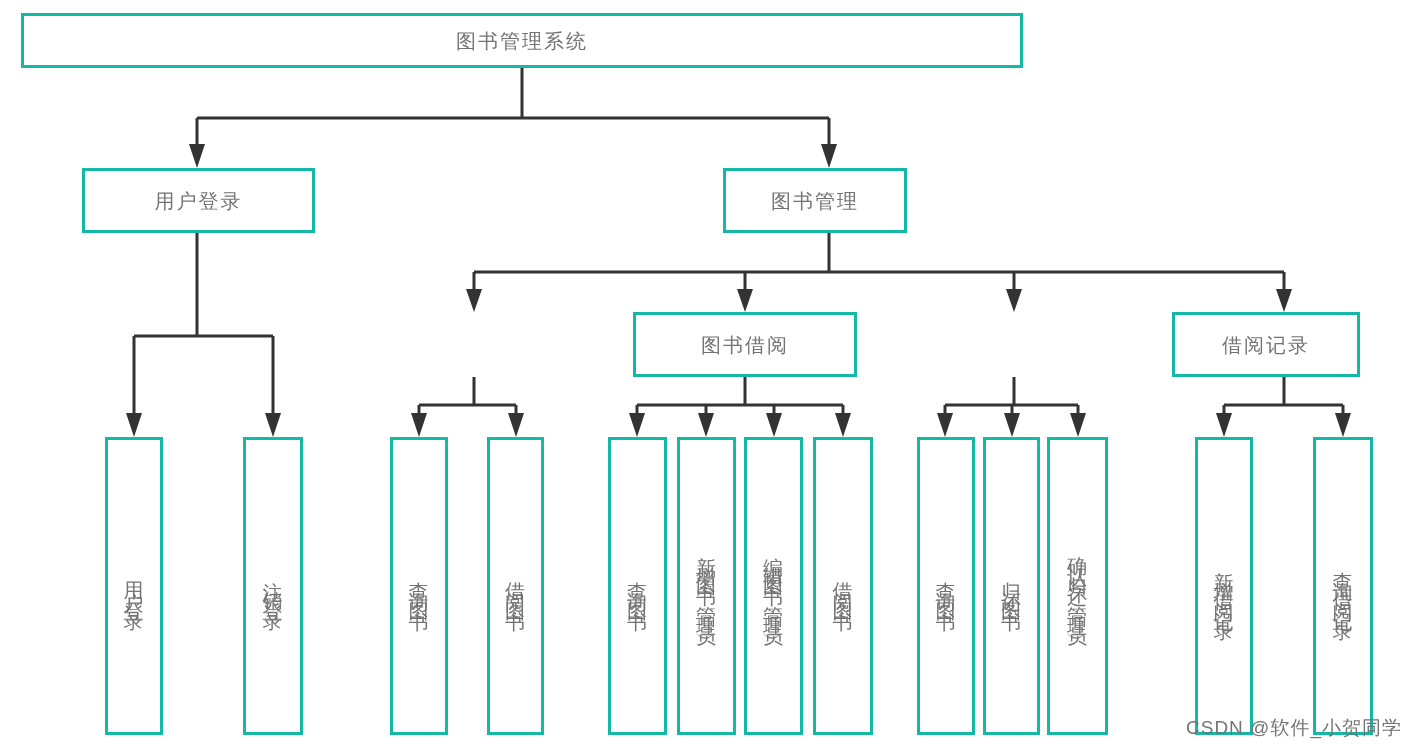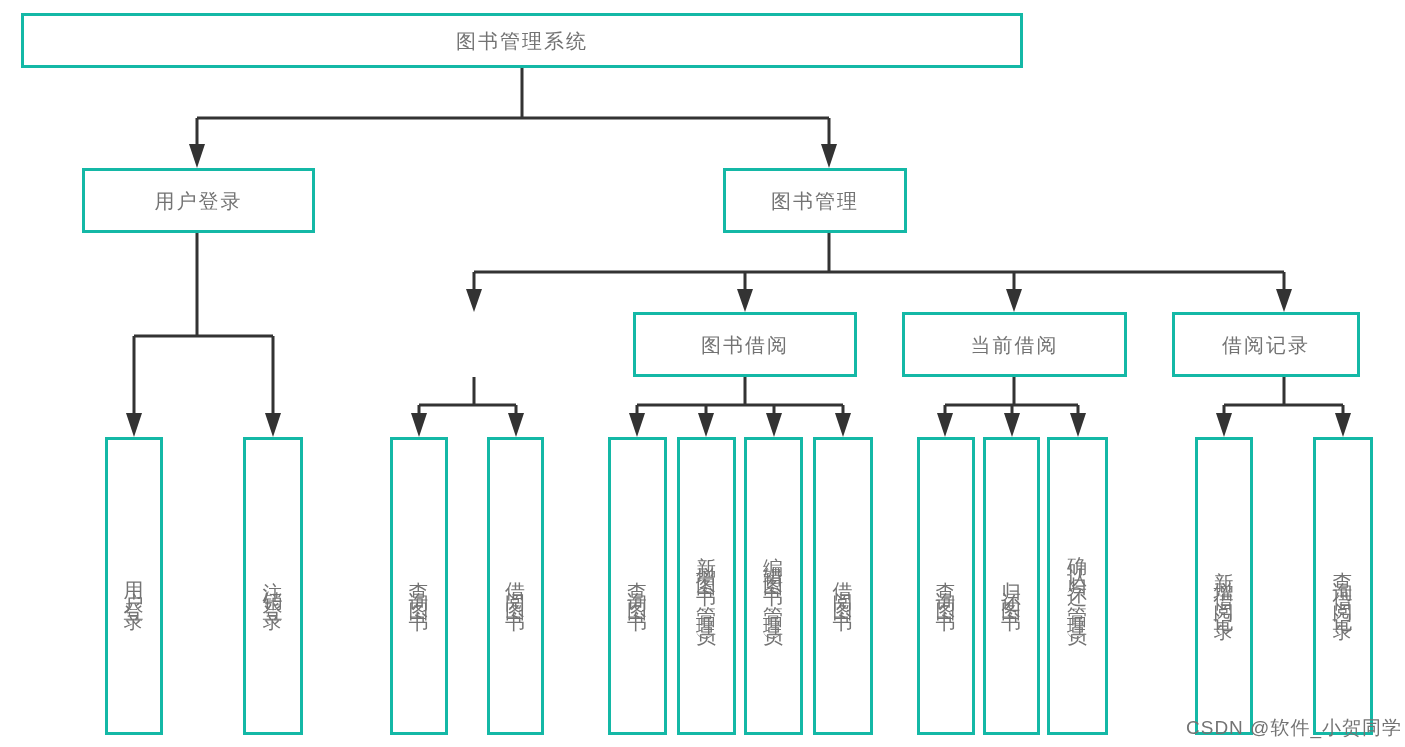--- a/index.html
+++ b/index.html
@@ -84,23 +84,20 @@
   <div class="node h" style="left:82px;top:168px;width:233px;height:65px">
     <span>用户登录</span>
   </div>
   <div class="node h" style="left:723px;top:168px;width:184px;height:65px">
     <span>图书管理</span>
   </div>
 
   <div class="node h" style="left:633px;top:312px;width:224px;height:65px">
     <span>图书借阅</span>
   </div>
-  <div class="node h" style="left:902px;top:312px;width:225px;height:65px">
-    <span>当前借阅</span>
-  </div>
   <div class="node h" style="left:1172px;top:312px;width:188px;height:65px">
     <span>借阅记录</span>
   </div>
 
   <div class="node v" style="left:105px;top:437px;width:58px;height:298px">
     <span>用户登录</span>
   </div>
   <div class="node v" style="left:243px;top:437px;width:60px;height:298px">
     <span>注销登录</span>
   </div>

